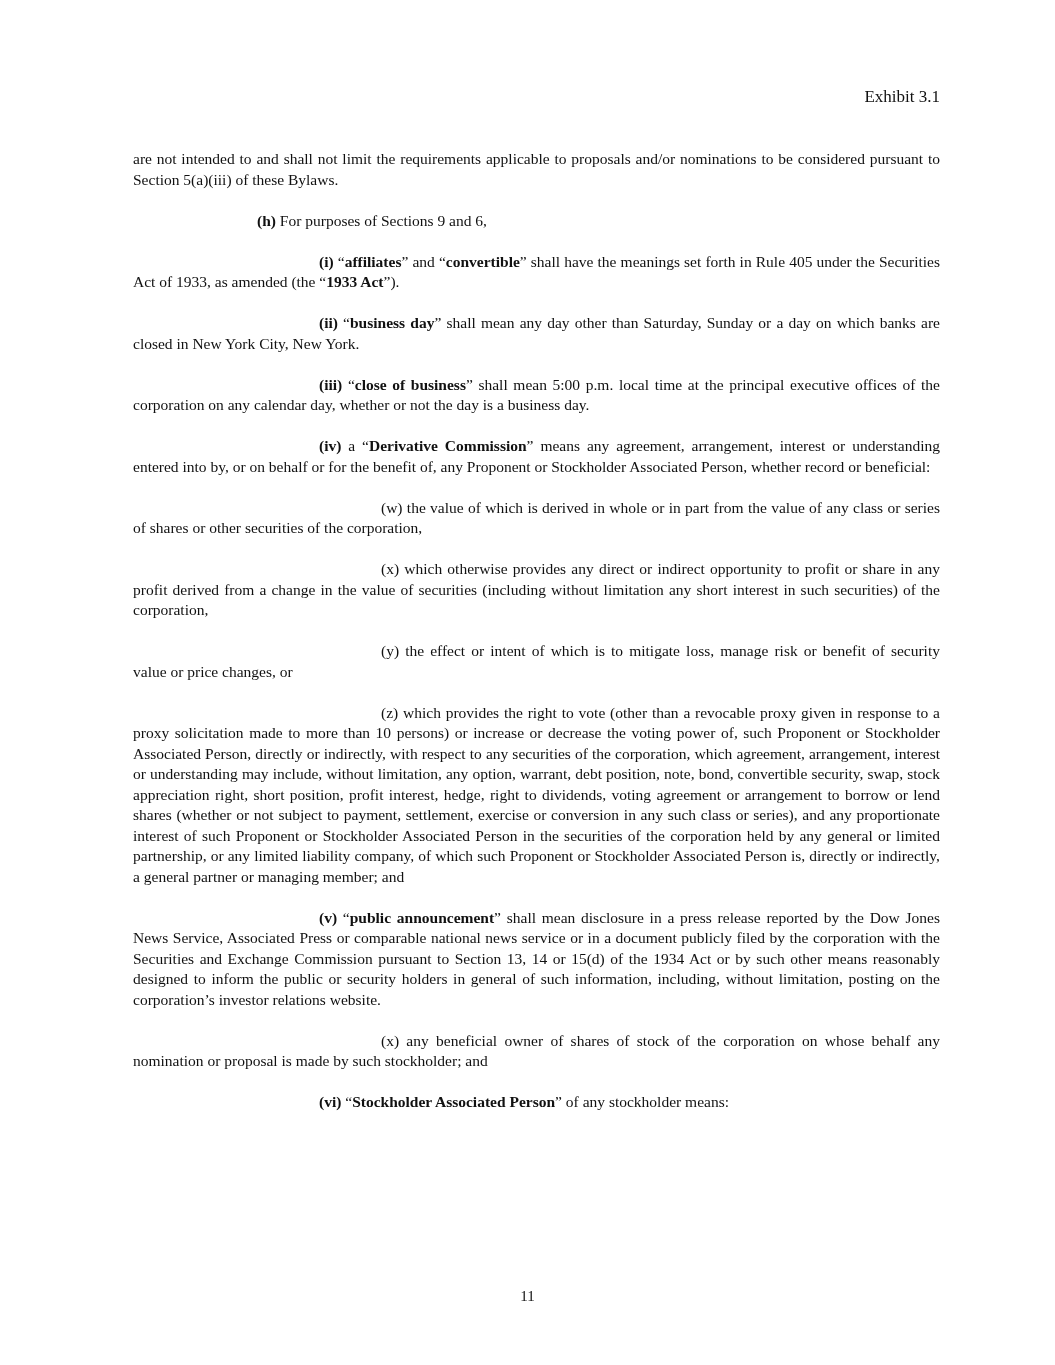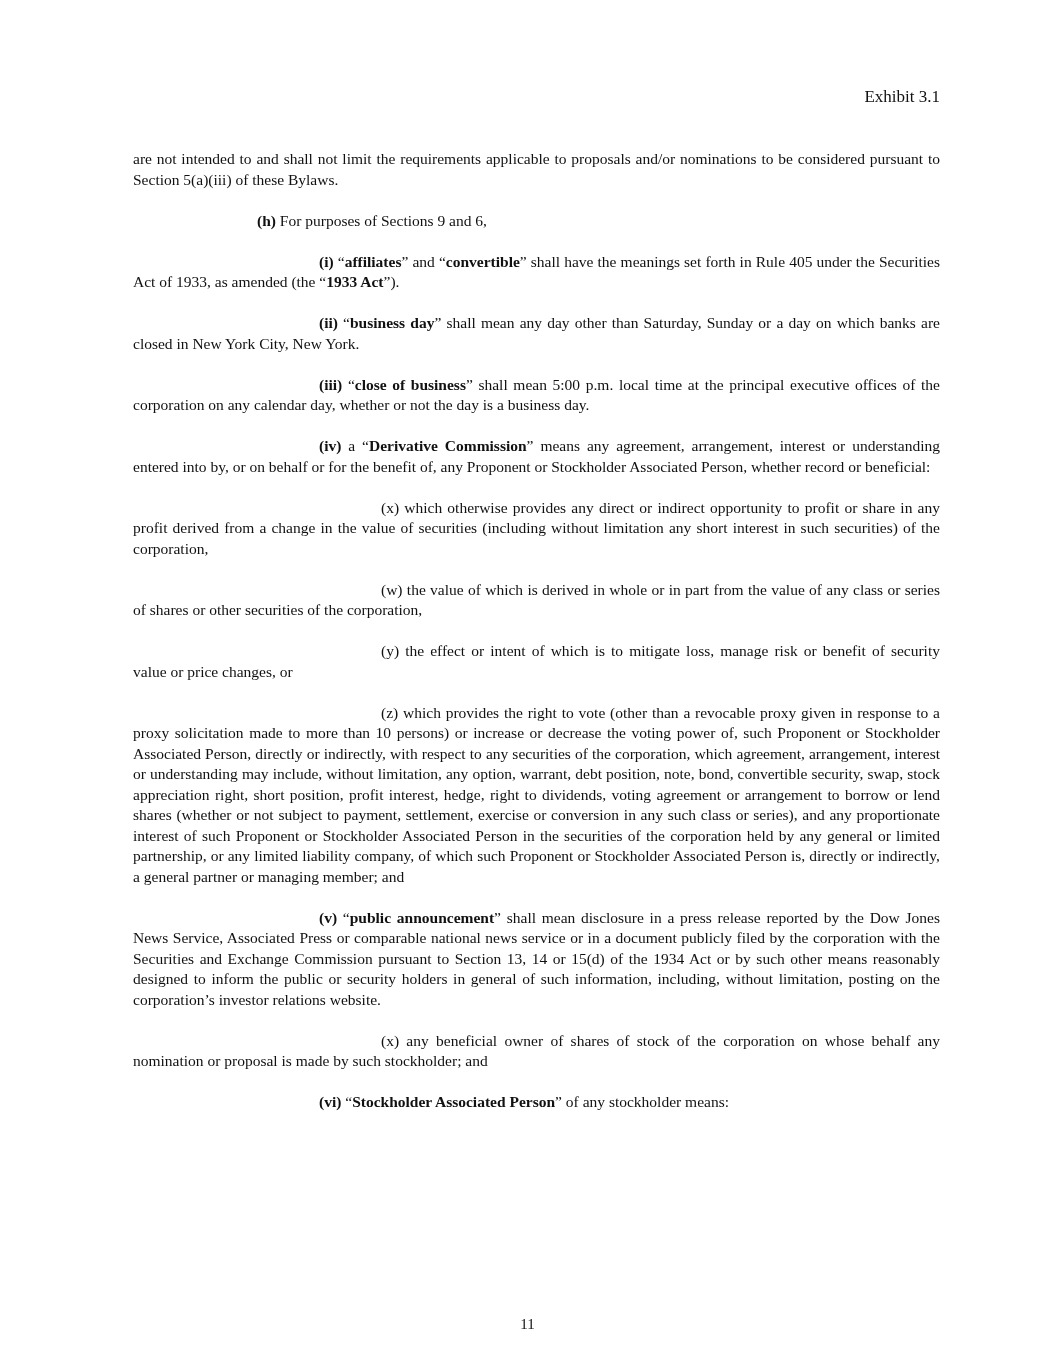--- a/index.html
+++ b/index.html
@@ -38,37 +38,36 @@
   .b  { font-weight: bold; }
   .bi { font-weight: bold; }
   .page-number {
     position: absolute;
     left: 0;
     top: 1286px;
     width: 1055px;
     text-align: center;
     font-size: 15px;
     line-height: 20px;
-    margin-top: 28px;
   }
 </style>
 </head>
 <body>
 
 <div class="content">
   <div class="exhibit">Exhibit 3.1</div>
   <div>
       <p class="para indent-0"><span>are not intended to and shall not limit the requirements applicable to proposals and/or nominations to be considered pursuant to Section 5(a)(iii) of these Bylaws.</span></p>
       <p class="para indent-1"><span class="b">(h)</span><span> For purposes of Sections 9 and 6,</span></p>
       <p class="para indent-2"><span class="b">(i)</span><span> “</span><span class="b">affiliates</span><span>” and “</span><span class="b">convertible</span><span>” shall have the meanings set forth in Rule 405 under the Securities Act of 1933, as amended (the “</span><span class="b">1933 Act</span><span>”).</span></p>
       <p class="para indent-2"><span class="b">(ii)</span><span> “</span><span class="bi">business day</span><span>” shall mean any day other than Saturday, Sunday or a day on which banks are closed in New York City, New York.</span></p>
       <p class="para indent-2"><span class="b">(iii)</span><span> “</span><span class="bi">close of business</span><span>” shall mean 5:00 p.m. local time at the principal executive offices of the corporation on any calendar day, whether or not the day is a business day.</span></p>
       <p class="para indent-2"><span class="b">(iv)</span><span> a “</span><span class="b">Derivative Commission</span><span>” means any agreement, arrangement, interest or understanding entered into by, or on behalf or for the benefit of, any Proponent or Stockholder Associated Person, whether record or beneficial:</span></p>
+      <p class="para indent-3"><span>(w) the value of which is derived in whole or in part from the value of any class or series of shares or other securities of the corporation,</span></p>
       <p class="para indent-3"><span>(x) which otherwise provides any direct or indirect opportunity to profit or share in any profit derived from a change in the value of securities (including without limitation any short interest in such securities) of the corporation,</span></p>
-      <p class="para indent-3"><span>(w) the value of which is derived in whole or in part from the value of any class or series of shares or other securities of the corporation,</span></p>
       <p class="para indent-3"><span>(y) the effect or intent of which is to mitigate loss, manage risk or benefit of security value or price changes, or</span></p>
       <p class="para indent-3"><span>(z) which provides the right to vote (other than a revocable proxy given in response to a proxy solicitation made to more than 10 persons) or increase or decrease the voting power of, such Proponent or Stockholder Associated Person, directly or indirectly, with respect to any securities of the corporation, which agreement, arrangement, interest or understanding may include, without limitation, any option, warrant, debt position, note, bond, convertible security, swap, stock appreciation right, short position, profit interest, hedge, right to dividends, voting agreement or arrangement to borrow or lend shares (whether or not subject to payment, settlement, exercise or conversion in any such class or series), and any proportionate interest of such Proponent or Stockholder Associated Person in the securities of the corporation held by any general or limited partnership, or any limited liability company, of which such Proponent or Stockholder Associated Person is, directly or indirectly, a general partner or managing member; and</span></p>
       <p class="para indent-2"><span class="b">(v)</span><span> “</span><span class="b">public announcement</span><span>” shall mean disclosure in a press release reported by the Dow Jones News Service, Associated Press or comparable national news service or in a document publicly filed by the corporation with the Securities and Exchange Commission pursuant to Section 13, 14 or 15(d) of the 1934 Act or by such other means reasonably designed to inform the public or security holders in general of such information, including, without limitation, posting on the corporation’s investor relations website.</span></p>
       <p class="para indent-3"><span>(x) any beneficial owner of shares of stock of the corporation on whose behalf any nomination or proposal is made by such stockholder; and</span></p>
       <p class="para indent-2"><span class="b">(vi)</span><span> “</span><span class="b">Stockholder Associated Person</span><span>” of any stockholder means:</span></p>
     </div>
 </div>
 
 <div class="page-number">11</div>
 

